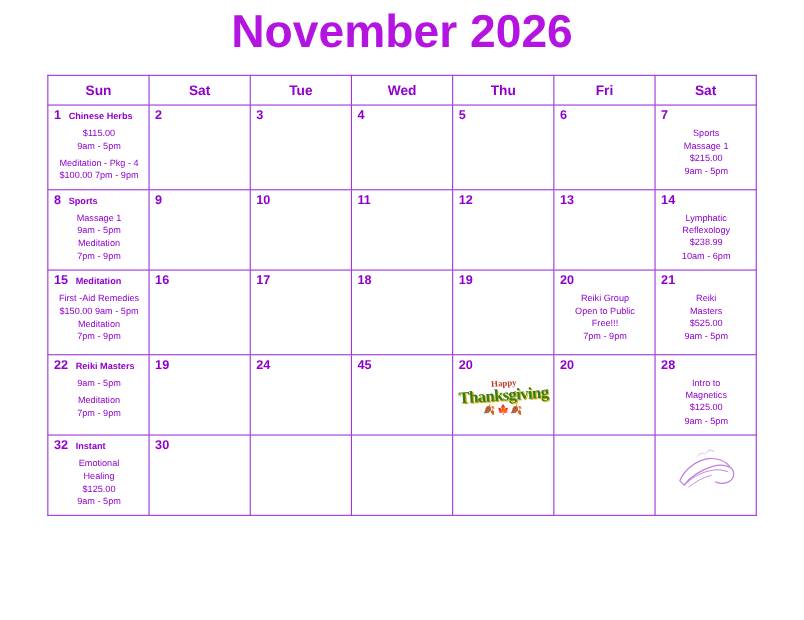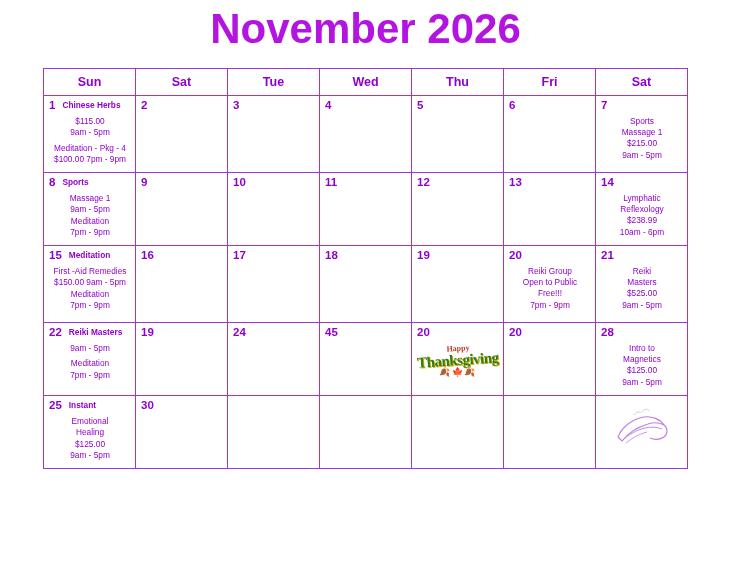--- a/index.html
+++ b/index.html
@@ -379,21 +379,21 @@
                   <div>9am - 5pm</div>
                 </div>
               </div>
             </div>
           </td>
         </tr>
         <tr>
           <td>
             <div class="cell">
               <div class="first-line">
-                <span class="daynum">25</span>
+                <span class="daynum">32</span>
                 <span class="ev">Instant</span>
               </div>
               <div class="events">
                 <div class="block">
                   <div>Emotional</div>
                   <div>Healing</div>
                   <div>$125.00</div>
                   <div>9am - 5pm</div>
                 </div>
               </div>

